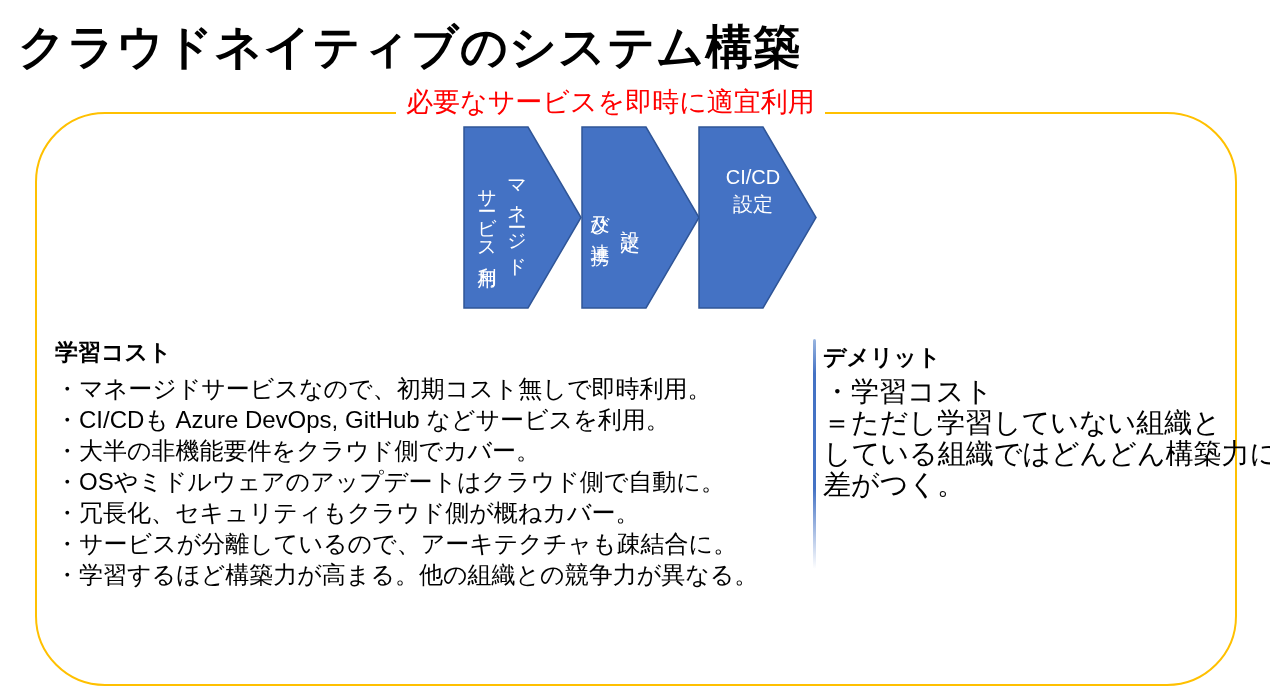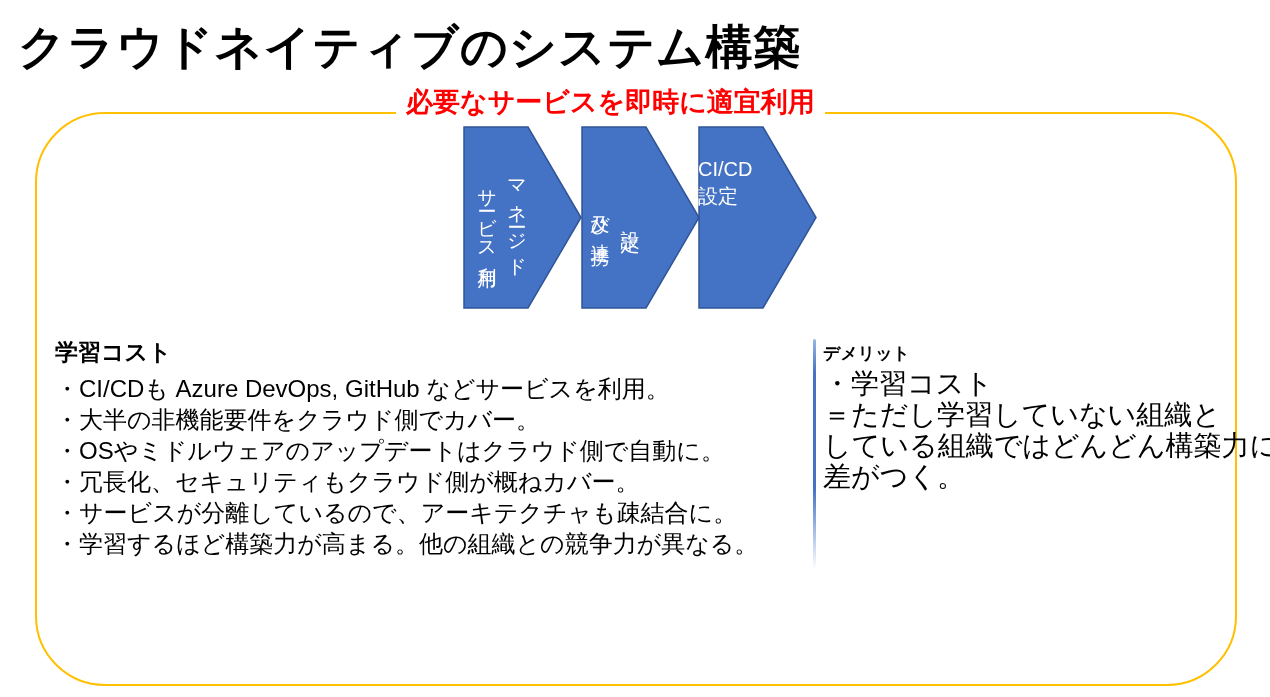--- a/index.html
+++ b/index.html
@@ -12,43 +12,44 @@
     position:absolute;left:18px;top:16px;width:1000px;
     font-size:47px;font-weight:bold;color:#000;letter-spacing:1px;
     white-space:nowrap;
   }
   .frame{
     position:absolute;left:35px;top:112px;width:1198px;height:570px;
     border:2px solid #FFC000;border-radius:70px;background:transparent;
   }
   .callout{
     position:absolute;left:396px;top:84px;z-index:3;
-    font-size:27px;font-weight:bold;color:#FF0000;
+    font-size:27px;font-weight:normal;color:#FF0000;
     background:#ffffff;padding:0 10px;white-space:nowrap;
   }
   .arrow-svg{position:absolute;width:120px;height:183px;top:126px;}
   #arrow1{left:463px;} #arrow2{left:581px;} #arrow3{left:698px;}
   .arrow-label-v{
     position:absolute;top:127px;height:181px;z-index:2;
     writing-mode:vertical-rl;text-orientation:mixed;
     color:#ffffff;font-size:19px;line-height:30px;letter-spacing:3px;
     text-align:center;white-space:pre-line;
   }
   #arrow1-label{left:466px;width:66px;}
   #arrow2-label{left:585px;width:60px;}
   .arrow-label-h{
-    position:absolute;left:698px;top:156px;width:72px;z-index:2;
-    color:#ffffff;font-size:20px;line-height:27px;text-align:left;
+    position:absolute;left:698px;top:164px;width:72px;z-index:2;
+    color:#ffffff;font-size:20px;line-height:27px;text-align:center;
     white-space:pre-line;
+    padding-left:19px;
   }
   .merits{position:absolute;left:55px;top:337px;width:755px;color:#000;}
   .merits .heading{font-size:23px;font-weight:bold;margin-bottom:5px;}
   .merits .item{font-size:24px;line-height:31px;white-space:nowrap;}
   .demerits{position:absolute;left:823px;top:342px;width:400px;color:#000;}
-  .demerits .heading{font-size:17px;font-weight:bold;margin-bottom:3px;}
+  .demerits .heading{font-size:23px;font-weight:bold;margin-bottom:3px;}
   .demerits .line{font-size:28px;line-height:31px;white-space:nowrap;}
   .divider{
     position:absolute;left:813px;top:339px;width:3px;height:230px;
     background:linear-gradient(180deg,#9ab6e0 0%,#4472C4 15%,#4472C4 65%,rgba(68,114,196,0) 100%);
     border-radius:2px;
   }
 </style>
 </head>
 <body>
 
@@ -71,20 +72,21 @@
 <div id="arrow1-label" class="arrow-label-v">マネージド
 サービス利用</div>
 <div id="arrow2-label" class="arrow-label-v">設定
 及び連携</div>
 <div id="arrow3-label" class="arrow-label-h">CI/CD
 設定</div>
 
 <div class="merits">
   <div class="heading">学習コスト</div>
   <div>
+      <div class="item">・マネージドサービスなので、初期コスト無しで即時利用。</div>
       <div class="item">・CI/CDも Azure DevOps, GitHub などサービスを利用。</div>
       <div class="item">・大半の非機能要件をクラウド側でカバー。</div>
       <div class="item">・OSやミドルウェアのアップデートはクラウド側で自動に。</div>
       <div class="item">・冗長化、セキュリティもクラウド側が概ねカバー。</div>
       <div class="item">・サービスが分離しているので、アーキテクチャも疎結合に。</div>
       <div class="item">・学習するほど構築力が高まる。他の組織との競争力が異なる。</div>
     </div>
 </div>
 
 <div class="divider"></div>

